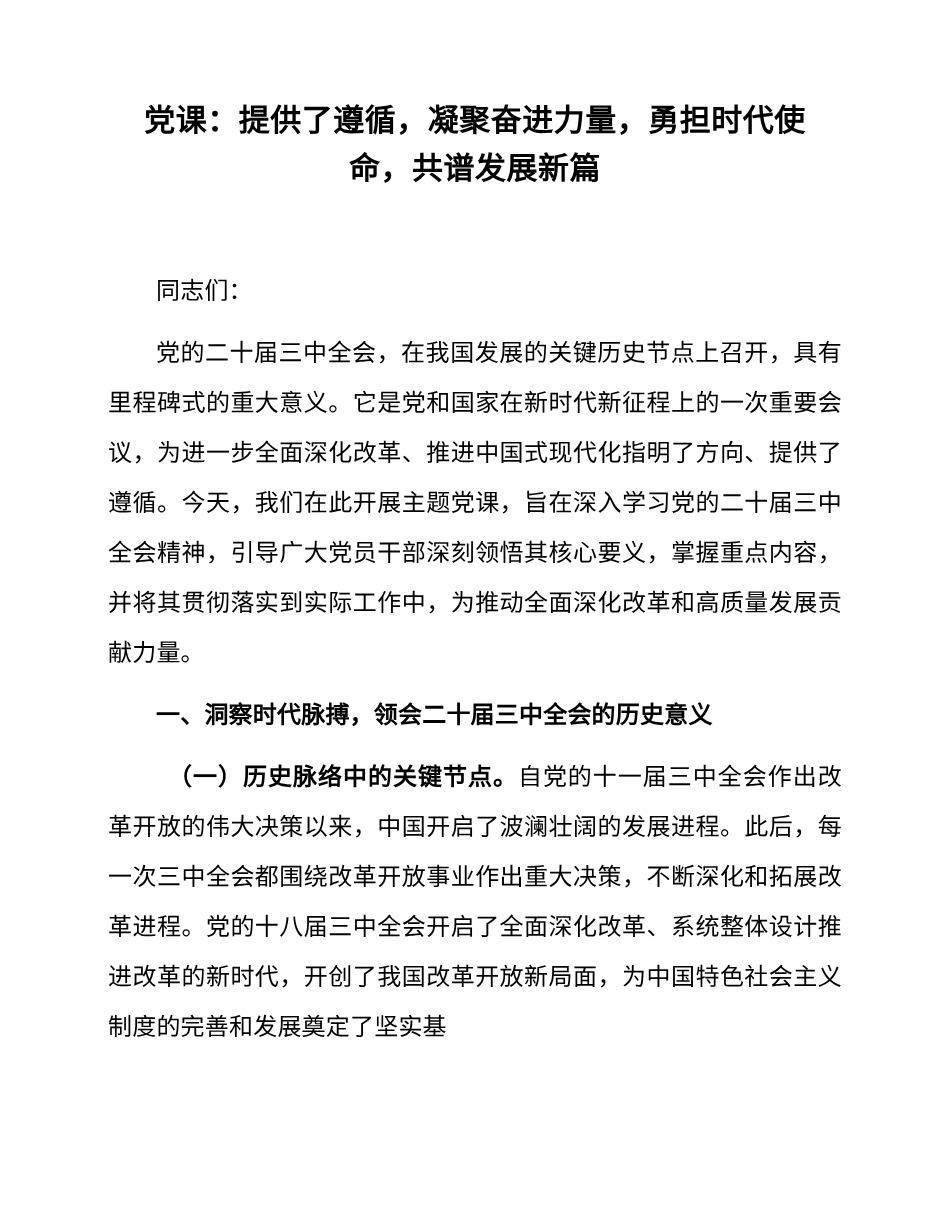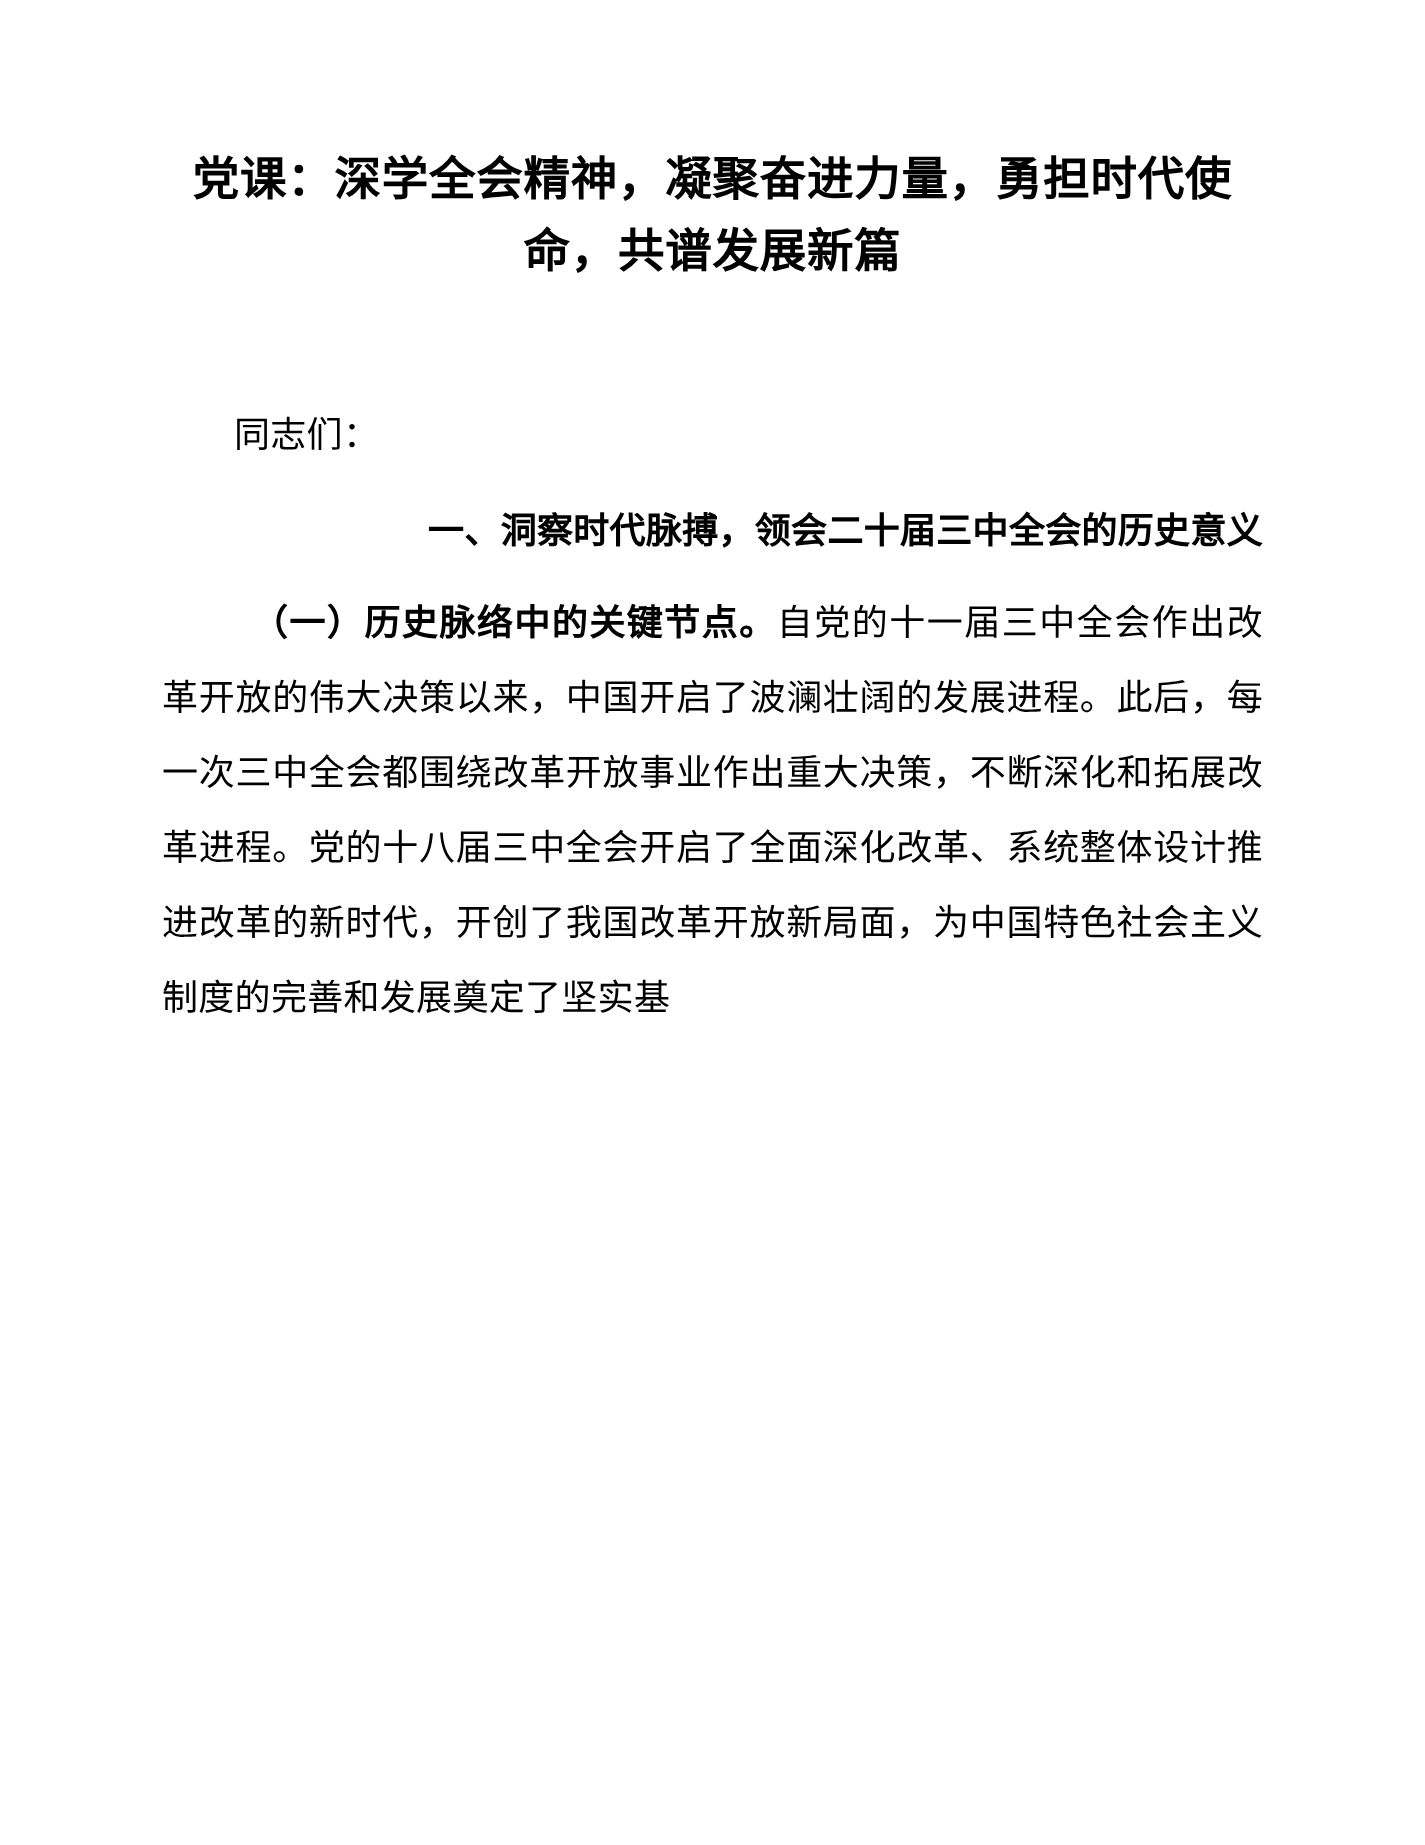--- a/index.html
+++ b/index.html
@@ -44,47 +44,47 @@
     letter-spacing: 0.2px;
   }
   .para + .para {
     margin-top: 0;
   }
   .salutation {
     text-indent: 2em;
     margin-bottom: 12px;
   }
   .heading-1 {
-    font-family: Liberation Sans, sans-serif;
+    font-family: Liberation Mono, monospace;
     font-weight: bold;
     font-size: 24px;
     line-height: 50px;
     margin: 14px 0 6px 0;
     text-indent: 2em;
     letter-spacing: 0.2px;
-    text-align: right;
   }
   .sub-lead {
     font-family: "DejaVu Sans", "Liberation Sans", sans-serif;
     font-weight: bold;
     margin-left: 12px;
   }
   .body-block {
     margin-top: 10px;
   }
 </style>
 </head>
 <body>
 
 <div class="page">
 
-  <h1 class="doc-title">党课：深学全会精神，凝聚奋进力量，勇担时代使命，共谱发展新篇</h1>
+  <h1 class="doc-title">党课：提供了遵循，凝聚奋进力量，勇担时代使命，共谱发展新篇</h1>
 
   <div class="spacer-after-title"></div>
 
   <p class="para salutation">同志们：</p>
 
+  <p class="para">党的二十届三中全会，在我国发展的关键历史节点上召开，具有里程碑式的重大意义。它是党和国家在新时代新征程上的一次重要会议，为进一步全面深化改革、推进中国式现代化指明了方向、提供了遵循。今天，我们在此开展主题党课，旨在深入学习党的二十届三中全会精神，引导广大党员干部深刻领悟其核心要义，掌握重点内容，并将其贯彻落实到实际工作中，为推动全面深化改革和高质量发展贡献力量。</p>
 
   <h2 class="heading-1">一、洞察时代脉搏，领会二十届三中全会的历史意义</h2>
 
   <p class="para body-block"><span class="sub-lead">（一）历史脉络中的关键节点。</span><span>自党的十一届三中全会作出改革开放的伟大决策以来，中国开启了波澜壮阔的发展进程。此后，每一次三中全会都围绕改革开放事业作出重大决策，不断深化和拓展改革进程。党的十八届三中全会开启了全面深化改革、系统整体设计推进改革的新时代，开创了我国改革开放新局面，为中国特色社会主义制度的完善和发展奠定了坚实基</span></p>
 
 </div>
 
 </body></html>

